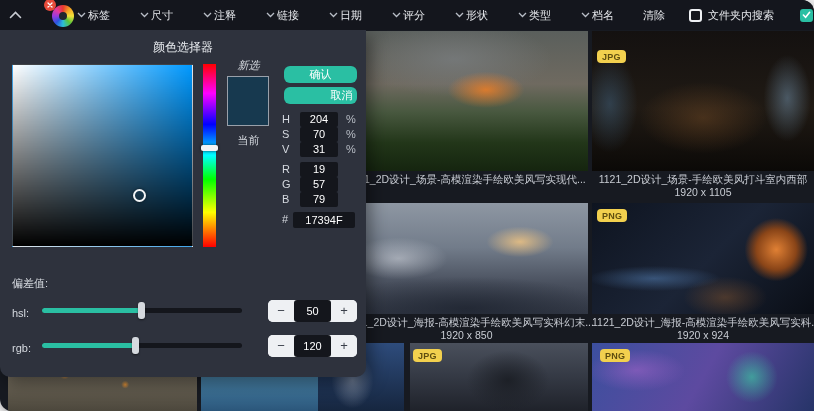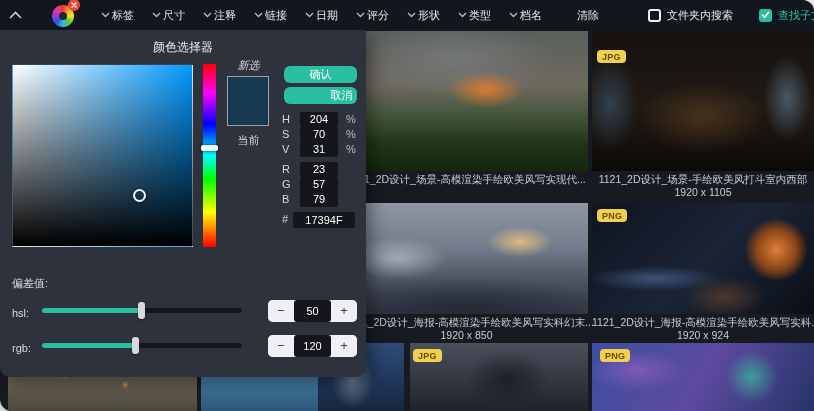--- a/index.html
+++ b/index.html
@@ -27,26 +27,26 @@
   .wheel {
     width:22px; height:22px; border-radius:50%;
     background:conic-gradient(#e8392f,#f5a523,#f2e13a,#58c43a,#2bbfd8,#2c55e0,#9b3ae0,#e83a9b,#e8392f);
     position:absolute; left:0; top:2px;
   }
   .wheel-center { position:absolute; left:7px; top:9px; width:8px; height:8px; border-radius:50%; background:#23262e; }
   .wheel-badge {
     position:absolute; right:-4px; top:-4px; width:12px; height:12px; border-radius:50%;
     background:#e84b3a; display:flex; align-items:center; justify-content:center;
   }
-  .filters { display:flex; align-items:center; margin-left:20px; gap:8px; }
+  .filters { display:flex; align-items:center; margin-left:20px; gap:20px; }
   .filter-item {
     display:flex; align-items:center; gap:2px; padding:4px 5px;
     cursor:pointer; white-space:nowrap; color:#e6e8ec;
   }
-  .tb-clear { margin-left:24px; cursor:pointer; padding:4px 6px; white-space:nowrap; }
+  .tb-clear { margin-left:18px; cursor:pointer; padding:4px 6px; white-space:nowrap; }
   .tb-spacer { flex:1; }
   .tb-right { display:flex; align-items:center; gap:8px; margin-right:-8px; }
   .cb {
     width:13px; height:13px; border-radius:3px; border:2px solid #eef0f3;
     background:transparent; cursor:pointer; flex:0 0 auto;
   }
   .cb.checked { background:var(--accent); border-color:var(--accent); display:flex; align-items:center; justify-content:center; }
   .cb-label { white-space:nowrap; cursor:pointer; }
   .cb-label.teal { color:var(--accent); }
   .tb-group { display:flex; align-items:center; gap:6px; margin-left:18px; }
@@ -342,21 +342,21 @@
       <span class="field-box">70</span>
       <span class="field-unit">%</span>
     </div>
     <div class="field-row" style="top:112px;">
       <span class="field-label">V</span>
       <span class="field-box">31</span>
       <span class="field-unit">%</span>
     </div>
     <div class="field-row" style="top:132px;">
       <span class="field-label">R</span>
-      <span class="field-box">23</span>
+      <span class="field-box">19</span>
     </div>
     <div class="field-row" style="top:147px;">
       <span class="field-label">G</span>
       <span class="field-box">57</span>
     </div>
     <div class="field-row" style="top:162px;">
       <span class="field-label">B</span>
       <span class="field-box">79</span>
     </div>
     <div class="field-row" style="top:182px;">

